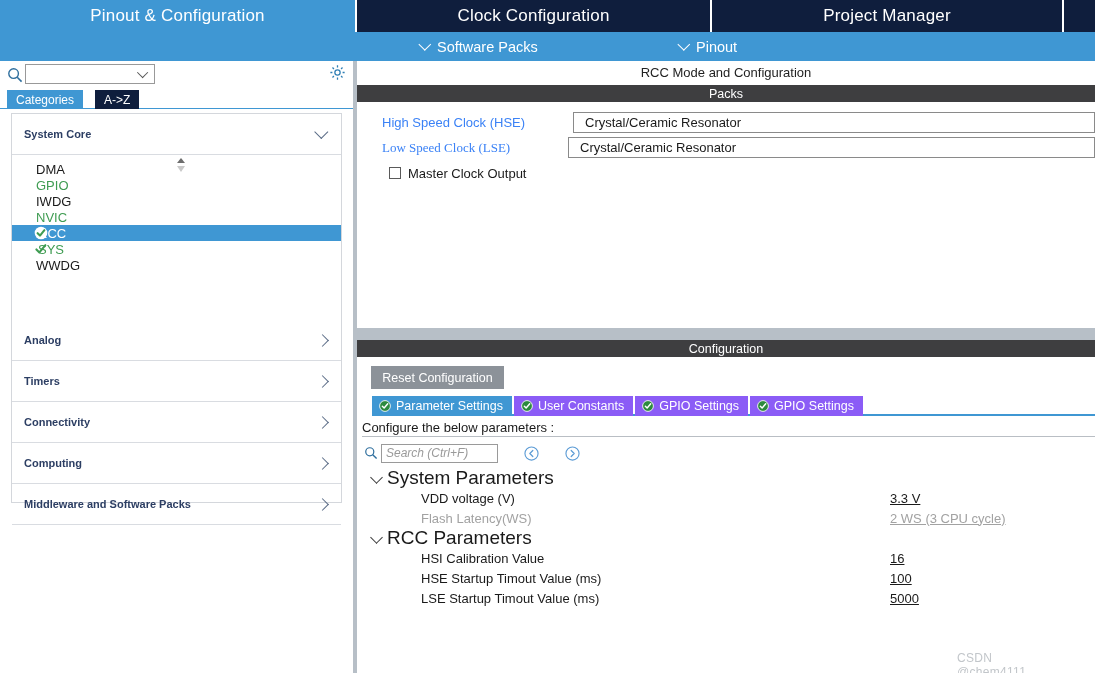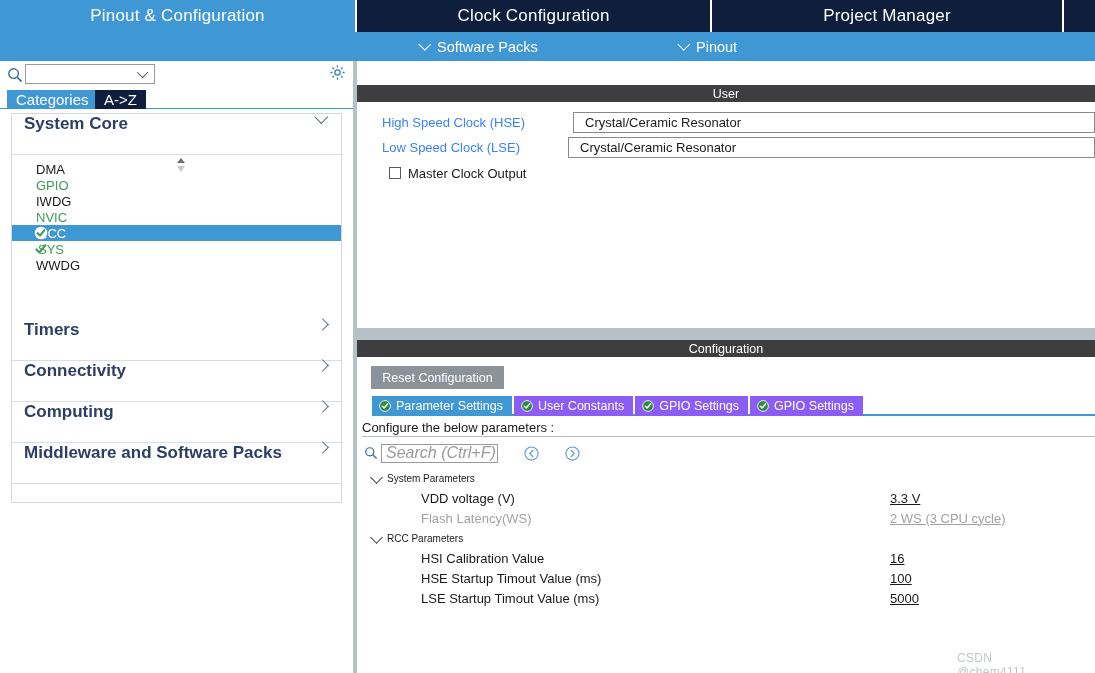--- a/index.html
+++ b/index.html
@@ -76,33 +76,33 @@
     transform: rotate(-45deg) translate(0px,-2px);
   }
   .gear { position: absolute; left: 329px; top: 64px; width: 17px; height: 17px; }
 
   .catbar {
     position: absolute; left: 0; top: 29px; width: 353px; height: 19px;
     border-bottom: 1.5px solid #3f97d3;
   }
   .cattab {
     position: absolute; top: 0; height: 19px; display: flex; align-items: center;
-    justify-content: center; font-size: 15px; color: #ffffff; padding: 0 9px;
+    justify-content: center; font-size: 12px; color: #ffffff; padding: 0 9px;
   }
   .cattab.a { left: 7px; background: #3f97d3; }
   .cattab.b { left: 95px; background: #0f1e3d; }
 
   .treebox {
     position: absolute; left: 11px; top: 52px; width: 331px; height: 390px;
     border: 1px solid #d4d7dc; background: #fff;
   }
   .grp {
-    position: relative; height: 41px; display: flex; 
+    position: relative; height: 41px; display: flex; align-items: center;
     padding: 0 14px 0 12px; border-bottom: 1px solid #d9dce1;
-    color: #2c3e63; font-size: 17px; font-weight: bold;
+    color: #2c3e63; font-size: 11px; font-weight: bold;
   }
   .grp .gname { flex: 1; }
   .chev-g-d {
     width: 10px; height: 10px;
     border-left: 1.8px solid #5a6b86; border-bottom: 1.8px solid #5a6b86;
     transform: rotate(-45deg) translate(1px,-2px);
   }
   .chev-g-r {
     width: 9px; height: 9px;
     border-top: 1.8px solid #5a6b86; border-right: 1.8px solid #5a6b86;
@@ -148,21 +148,21 @@
     white-space: nowrap;
   }
   .modeinput {
     position: absolute; height: 21px; border: 1px solid #8a8a8a;
     background: #ffffff; display: flex; align-items: center;
     padding-left: 11px; font-size: 13px; color: #1a1a1a; right: 0; margin-left: 40px;
   }
   .row-hse { top: 51px; width: 738px; }
   .row-lse { top: 76px; width: 738px; }
   .lbl-hse { width: 178px; left: 25px; }
-  .lbl-lse { width: 178px; left: 25px; }
+  .lbl-lse { width: 178px; left: 25px; font-family: Liberation Serif, serif; }
   .inp-hse { left: 176px; right: 0; }
   .inp-lse { left: 171px; right: 0; }
 
   .mco {
     position: absolute; left: 32px; top: 103px; height: 18px;
     display: flex; align-items: center; gap: 7px; font-size: 13px; color:#1a1a1a;
   }
   .cbox {
     width: 12px; height: 12px; border: 1px solid #5a5a5a; background: #fff;
   }
@@ -203,27 +203,27 @@
   }
 
   .psearchrow {
     position: absolute; left: 5px; top: 381px; height: 22px;
     display: flex; align-items: center; gap: 0;
   }
   .pmag { width: 14px; height: 14px; margin: 0 3px 0 2px; }
   .pinput {
     width: 117px; height: 19px; border: 1px solid #9a9a9a; background: #fff;
     display: flex; align-items: center; padding-left: 4px;
-    font-size: 16px; font-style: italic; color: #9a9a9a;
+    font-size: 12px; font-style: italic; color: #9a9a9a;
   }
   .navbtn { width: 15px; height: 15px; margin-left: 26px; }
 
   .params { position: absolute; left: 5px; top: 407px; width: 733px; }
   .prow { position: relative; height: 20px; display: flex; align-items: center; }
-  .pgroup { font-size: 10px; color: #1a1a1a; padding-left: 10px; align-items: center; }
+  .pgroup { font-size: 19px; color: #1a1a1a; padding-left: 10px; align-items: center; }
   .pgchev {
     position: absolute; left: 10px; top: 5px; width: 9px; height: 9px;
     border-left: 1.6px solid #3a3a3a; border-bottom: 1.6px solid #3a3a3a;
     transform: rotate(-45deg);
   }
   .pgroup .gt { padding-left: 15px; font-weight: normal; }
   .pname { position: absolute; left: 59px; font-size: 13px; color: #1a1a1a; }
   .pval  { position: absolute; left: 528px; font-size: 13px; color: #1a1a1a; text-decoration: underline; }
   .prow.dim .pname, .prow.dim .pval { color: #a2a2a2; }
 
@@ -351,20 +351,24 @@
           </span>
           <span class="lbl">SYS</span>
         </div>
 
         <div class="titem">
           <span class="lbl">WWDG</span>
         </div>
       </div>
 
       <div class="grp">
+        <span class="gname">Analog</span>
+        <span class="chev-g-r"></span>
+      </div>
+      <div class="grp">
         <span class="gname">Timers</span>
         <span class="chev-g-r"></span>
       </div>
       <div class="grp">
         <span class="gname">Connectivity</span>
         <span class="chev-g-r"></span>
       </div>
       <div class="grp">
         <span class="gname">Computing</span>
         <span class="chev-g-r"></span>
@@ -374,23 +378,26 @@
         <span class="chev-g-r"></span>
       </div>
 
     </div>
   </div>
 
   <div class="vsplit"></div>
 
   <div class="rightwrap">
 
+    <div class="modetitle">
+      <span>RCC Mode and Configuration</span>
+    </div>
 
     <div class="barhdr mode">
-      <span>User</span>
+      <span>Packs</span>
     </div>
 
     <div class="moderow row-hse">
       <span class="mlbl lbl-hse">High Speed Clock (HSE)</span>
       <div class="modeinput inp-hse">
         <span>Crystal/Ceramic Resonator</span>
       </div>
     </div>
 
     <div class="moderow row-lse">

